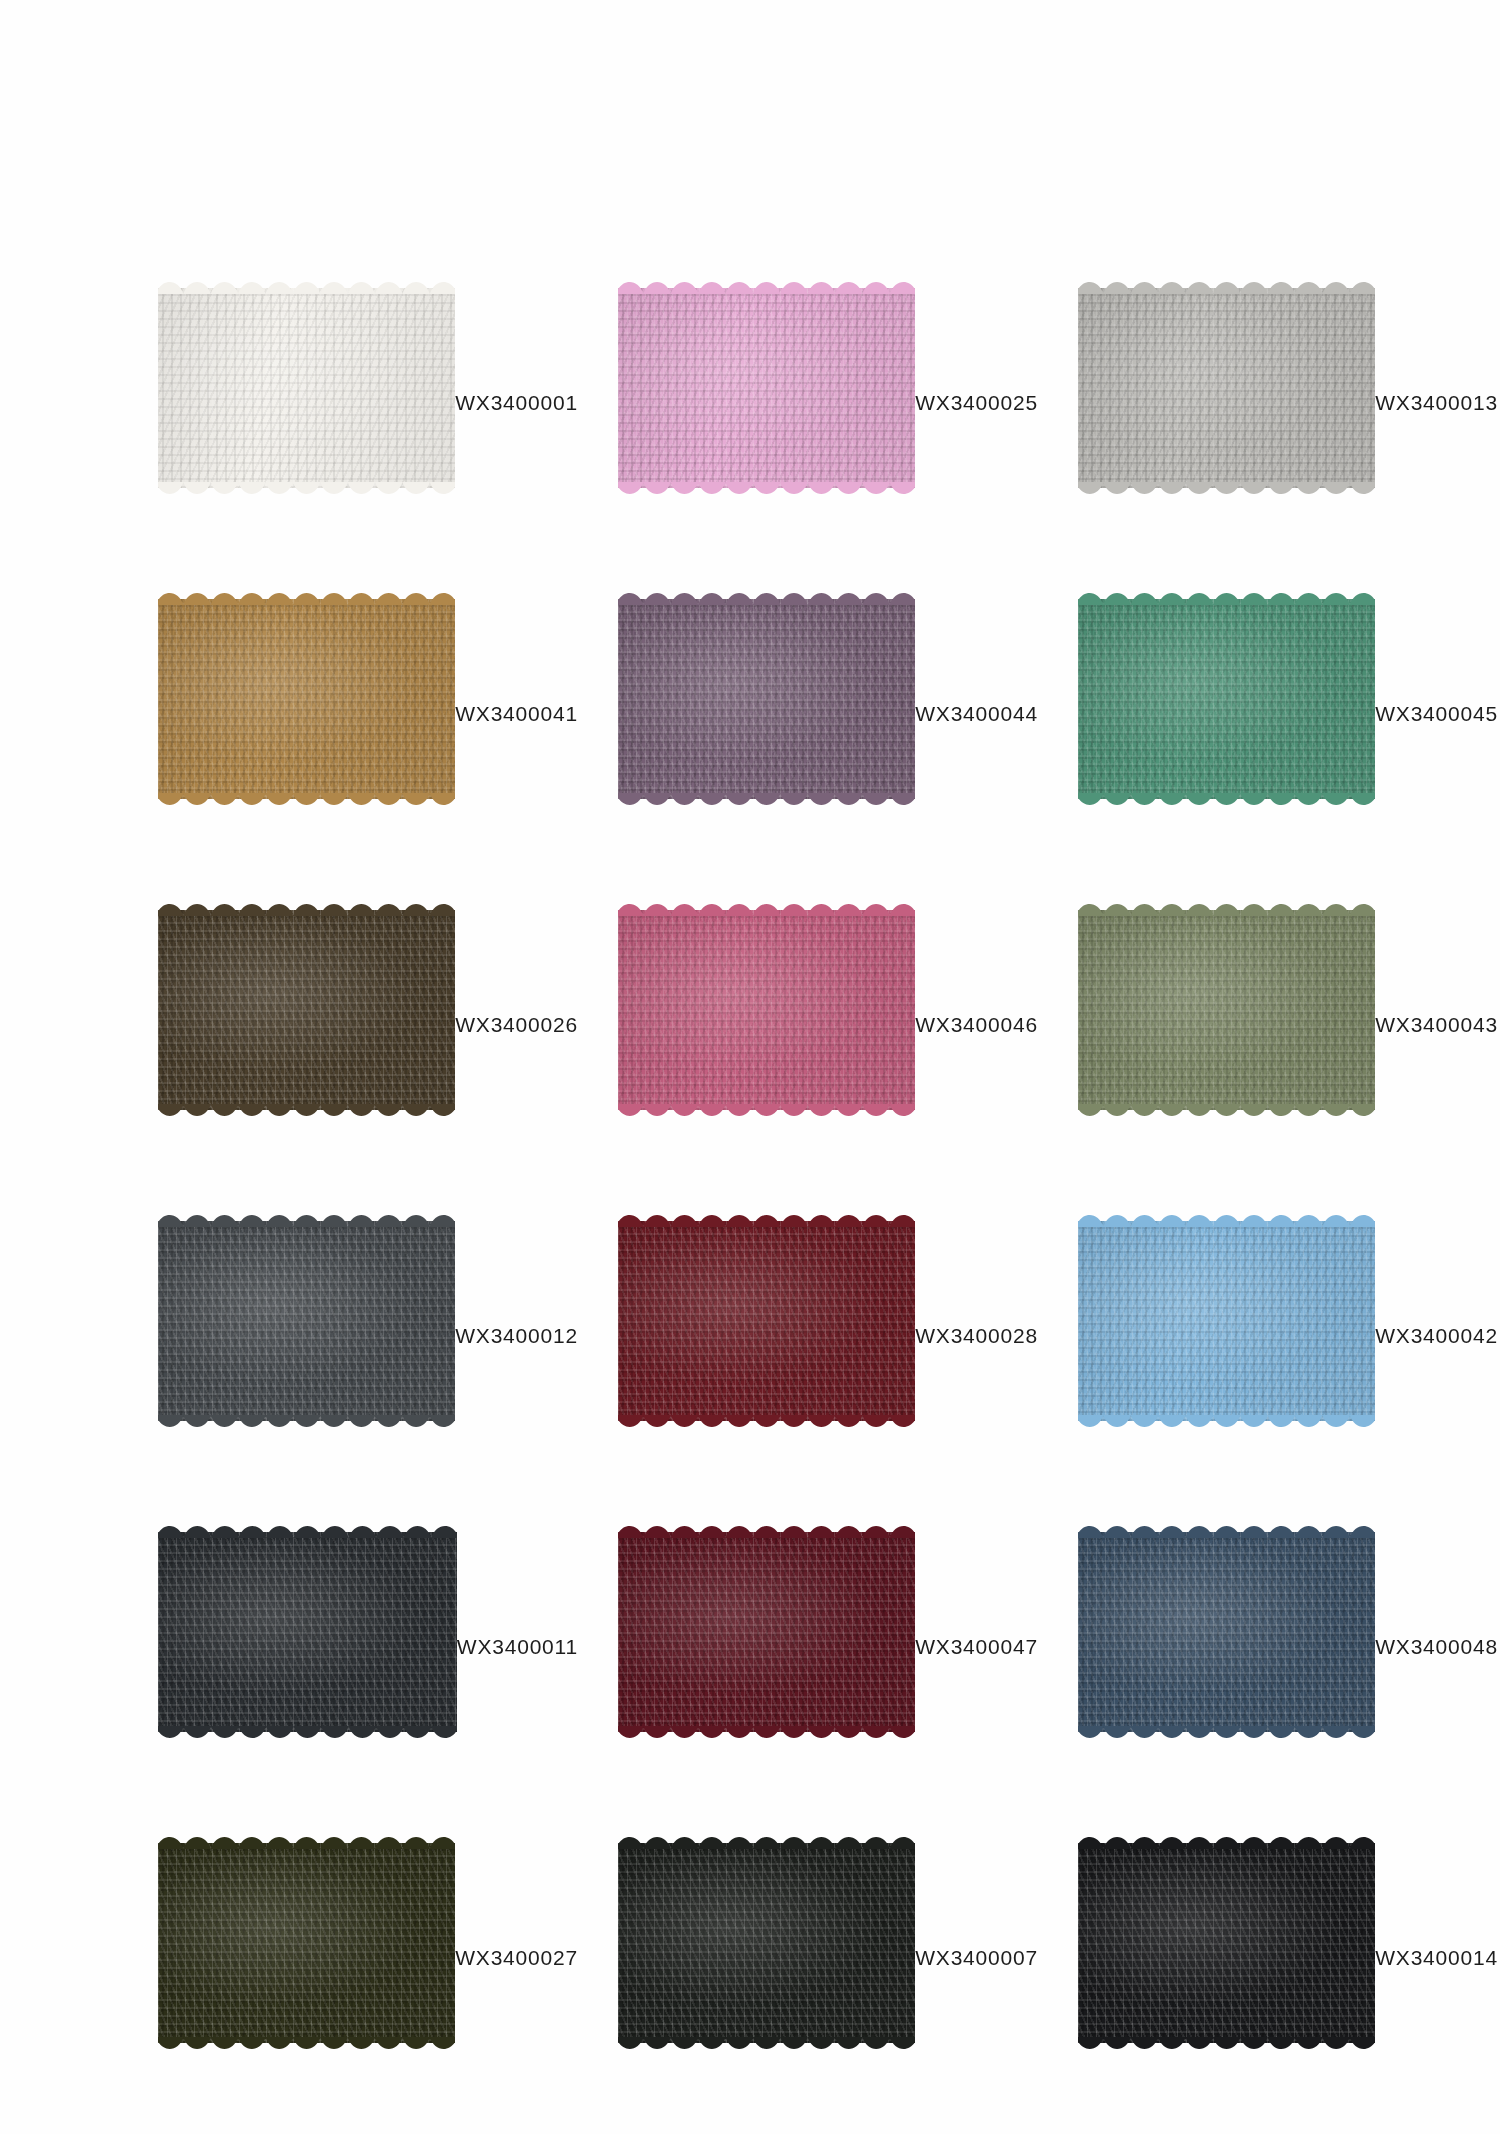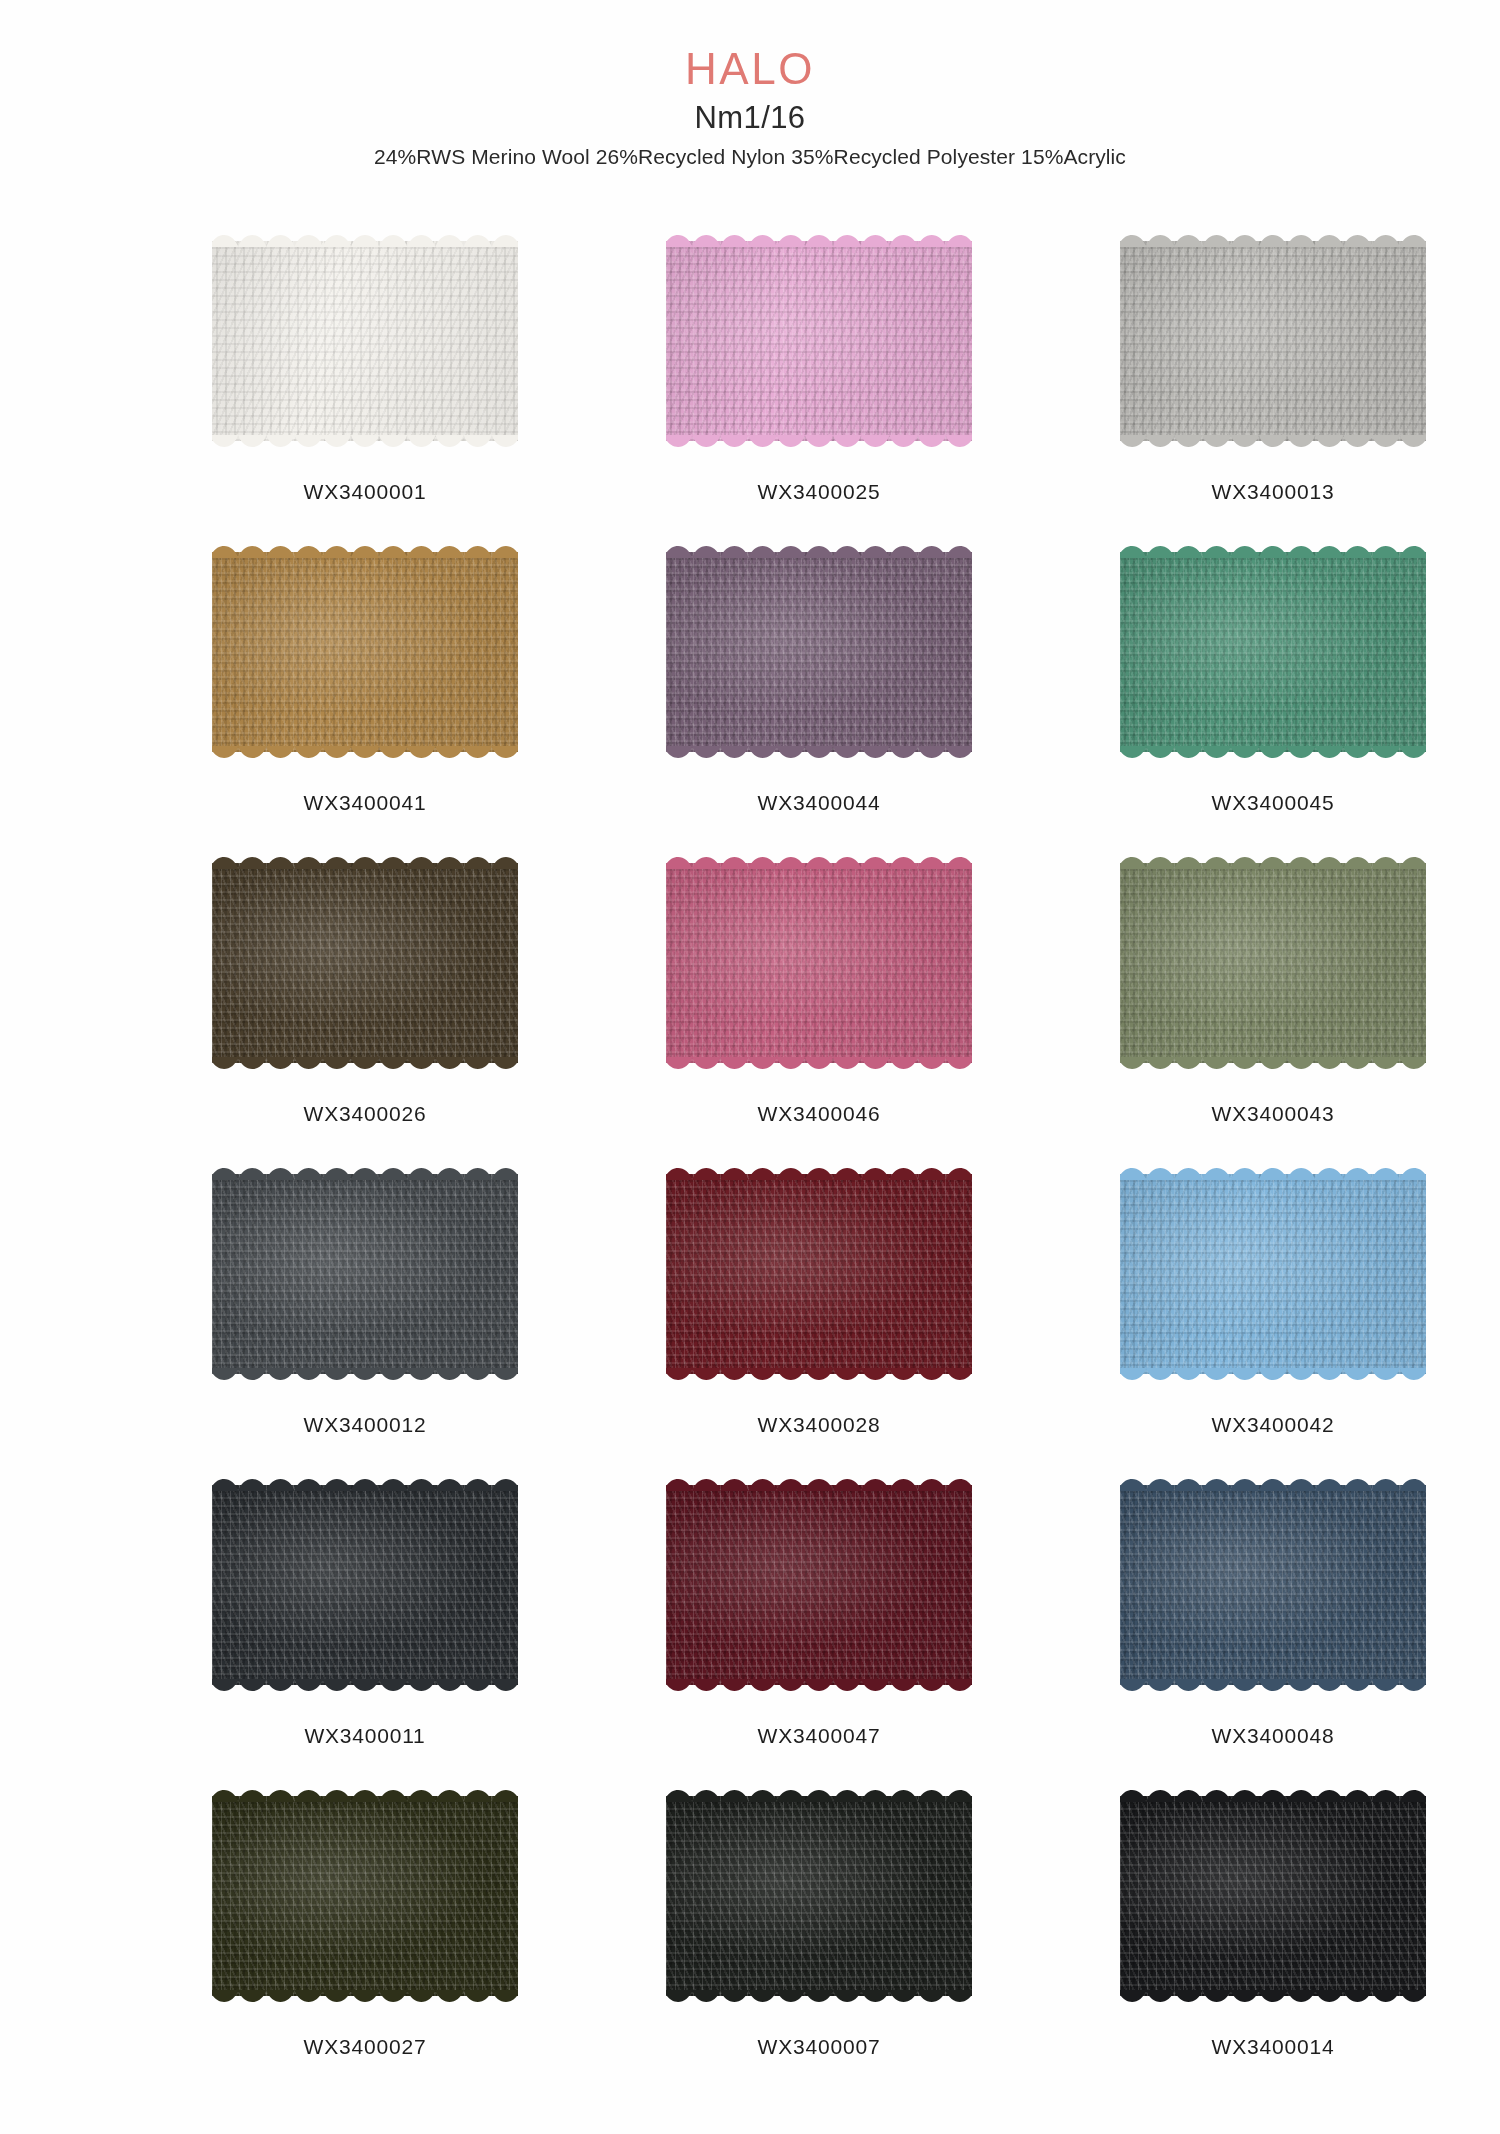--- a/index.html
+++ b/index.html
@@ -93,21 +93,21 @@
     width: 1500px;
   }
   .row {
     display: flex;
     height: 311px;
   }
   .cell {
     width: 420px;
     margin: 0 20px;
     display: flex;
-    flex-direction: column;
+    flex-direction: row;
     align-items: center;
     text-align: right;
   }
   .cell:first-child { margin-left: 158px; }
 
   .swatch-wrap {
     width: 306px;
     height: 218px;
     position: relative;
   }
@@ -193,25 +193,20 @@
   }
 </style>
 </head>
 <body>
 
 <div class="page">
 
   <div class="header">
 
 
-    <div class="titleblock">
-      <div class="title-main">HALO</div>
-      <div class="title-sub">Nm1/16</div>
-      <div class="title-comp">24%RWS Merino Wool 26%Recycled Nylon 35%Recycled Polyester 15%Acrylic</div>
-    </div>
 
   </div>
 
   <div class="grid">
 
     <div class="row">
       <div class="cell">
         <div class="swatch-wrap">
           <div class="swatch">
               <div class="swatch-body" style="background: rgb(243, 241, 236);">

